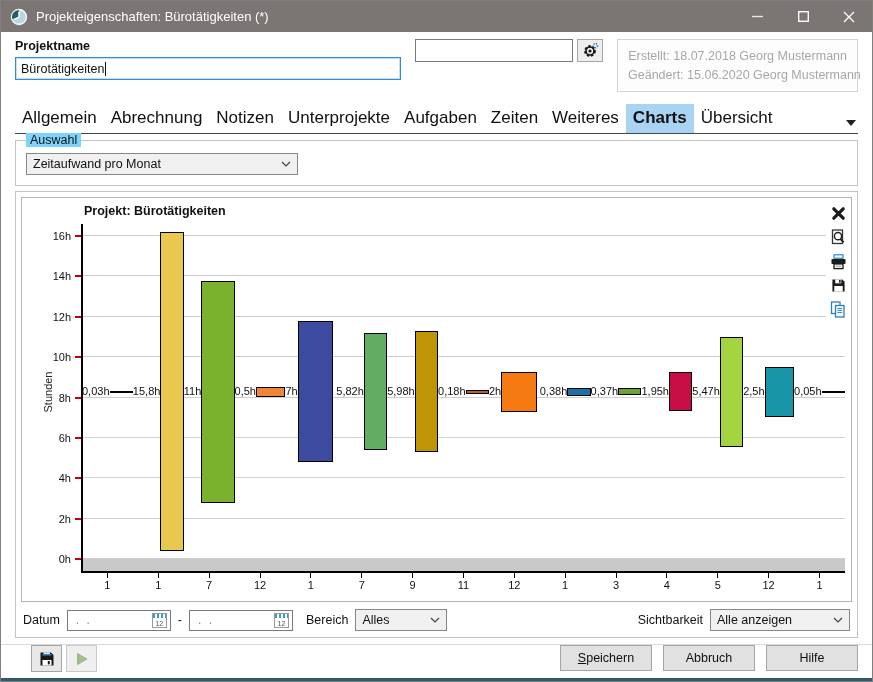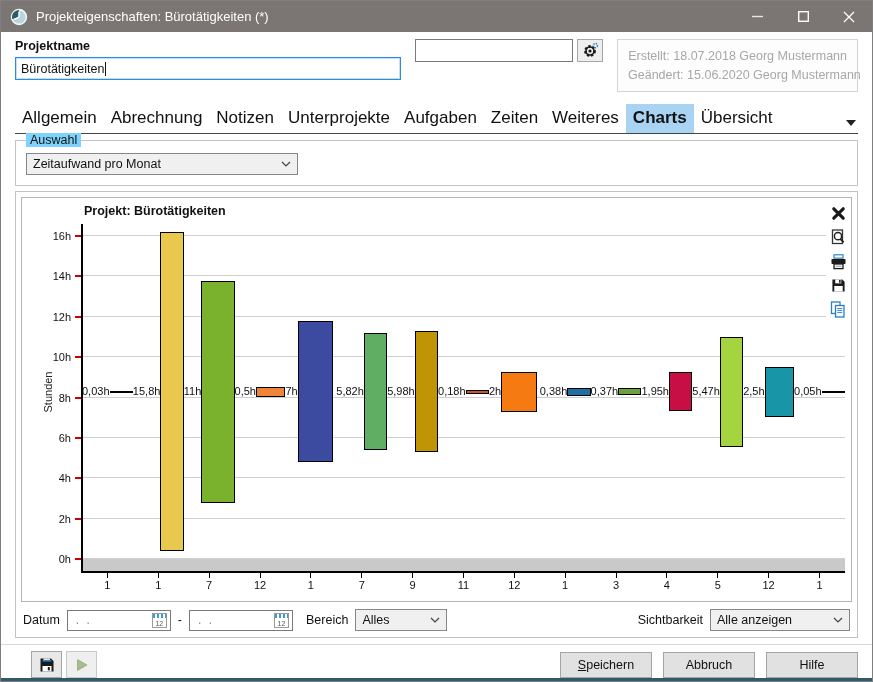--- a/index.html
+++ b/index.html
@@ -72,21 +72,21 @@
   .date-input .ph { color:#8a8a8a; flex:1 1 auto; font-size:12px; letter-spacing:2px; }
   .cal-icon { width:15px; height:15px; border:1px solid #9a9a9a; background:#fff; position:relative; font-size:7px; display:flex; align-items:flex-end; justify-content:center; color:#555; }
   .cal-icon::before { content:""; position:absolute; top:0; left:0; right:0; height:4px; background:repeating-linear-gradient(90deg,#3d9ad1 0 2px,#fff 2px 4px); }
   .combo-bereich { width:92px; }
   .combo-sicht { width:140px; }
   .dash { font-size:12.5px; }
   .filter-label { white-space:nowrap; }
   .spacer { flex:1 1 auto; }
 
   
-  .footer { border-top:1px solid #d9d9d9; margin-top:6px; flex:1 0 auto; display:flex; align-items:flex-end; padding:0 14px 3px 30px; }
+  .footer { border-top:1px solid #d9d9d9; margin-top:6px; flex:1 0 auto; display:flex; align-items:flex-start; padding:0 14px 3px 30px; }
   .mini-btn { width:31px; height:27px; border:1px solid #a5a5a5; background:#e8e8e8; display:flex; align-items:center; justify-content:center; margin-right:4px; }
   .mini-btn.disabled { border-color:#c9c9c9; background:#efefef; }
   .btn-group { margin-left:auto; display:flex; gap:11px; }
   .push-btn { min-width:92px; height:26px; border:1px solid #a5a5a5; background:#e1e1e1; display:flex; align-items:center; justify-content:center; font-size:12.5px; }
   .underline-first::first-letter { text-decoration:underline; }
   .bottom-strip { position:absolute; left:0; right:0; bottom:0; height:3px; background:#2e5a6c; }
 </style>
 </head>
 <body>
 

